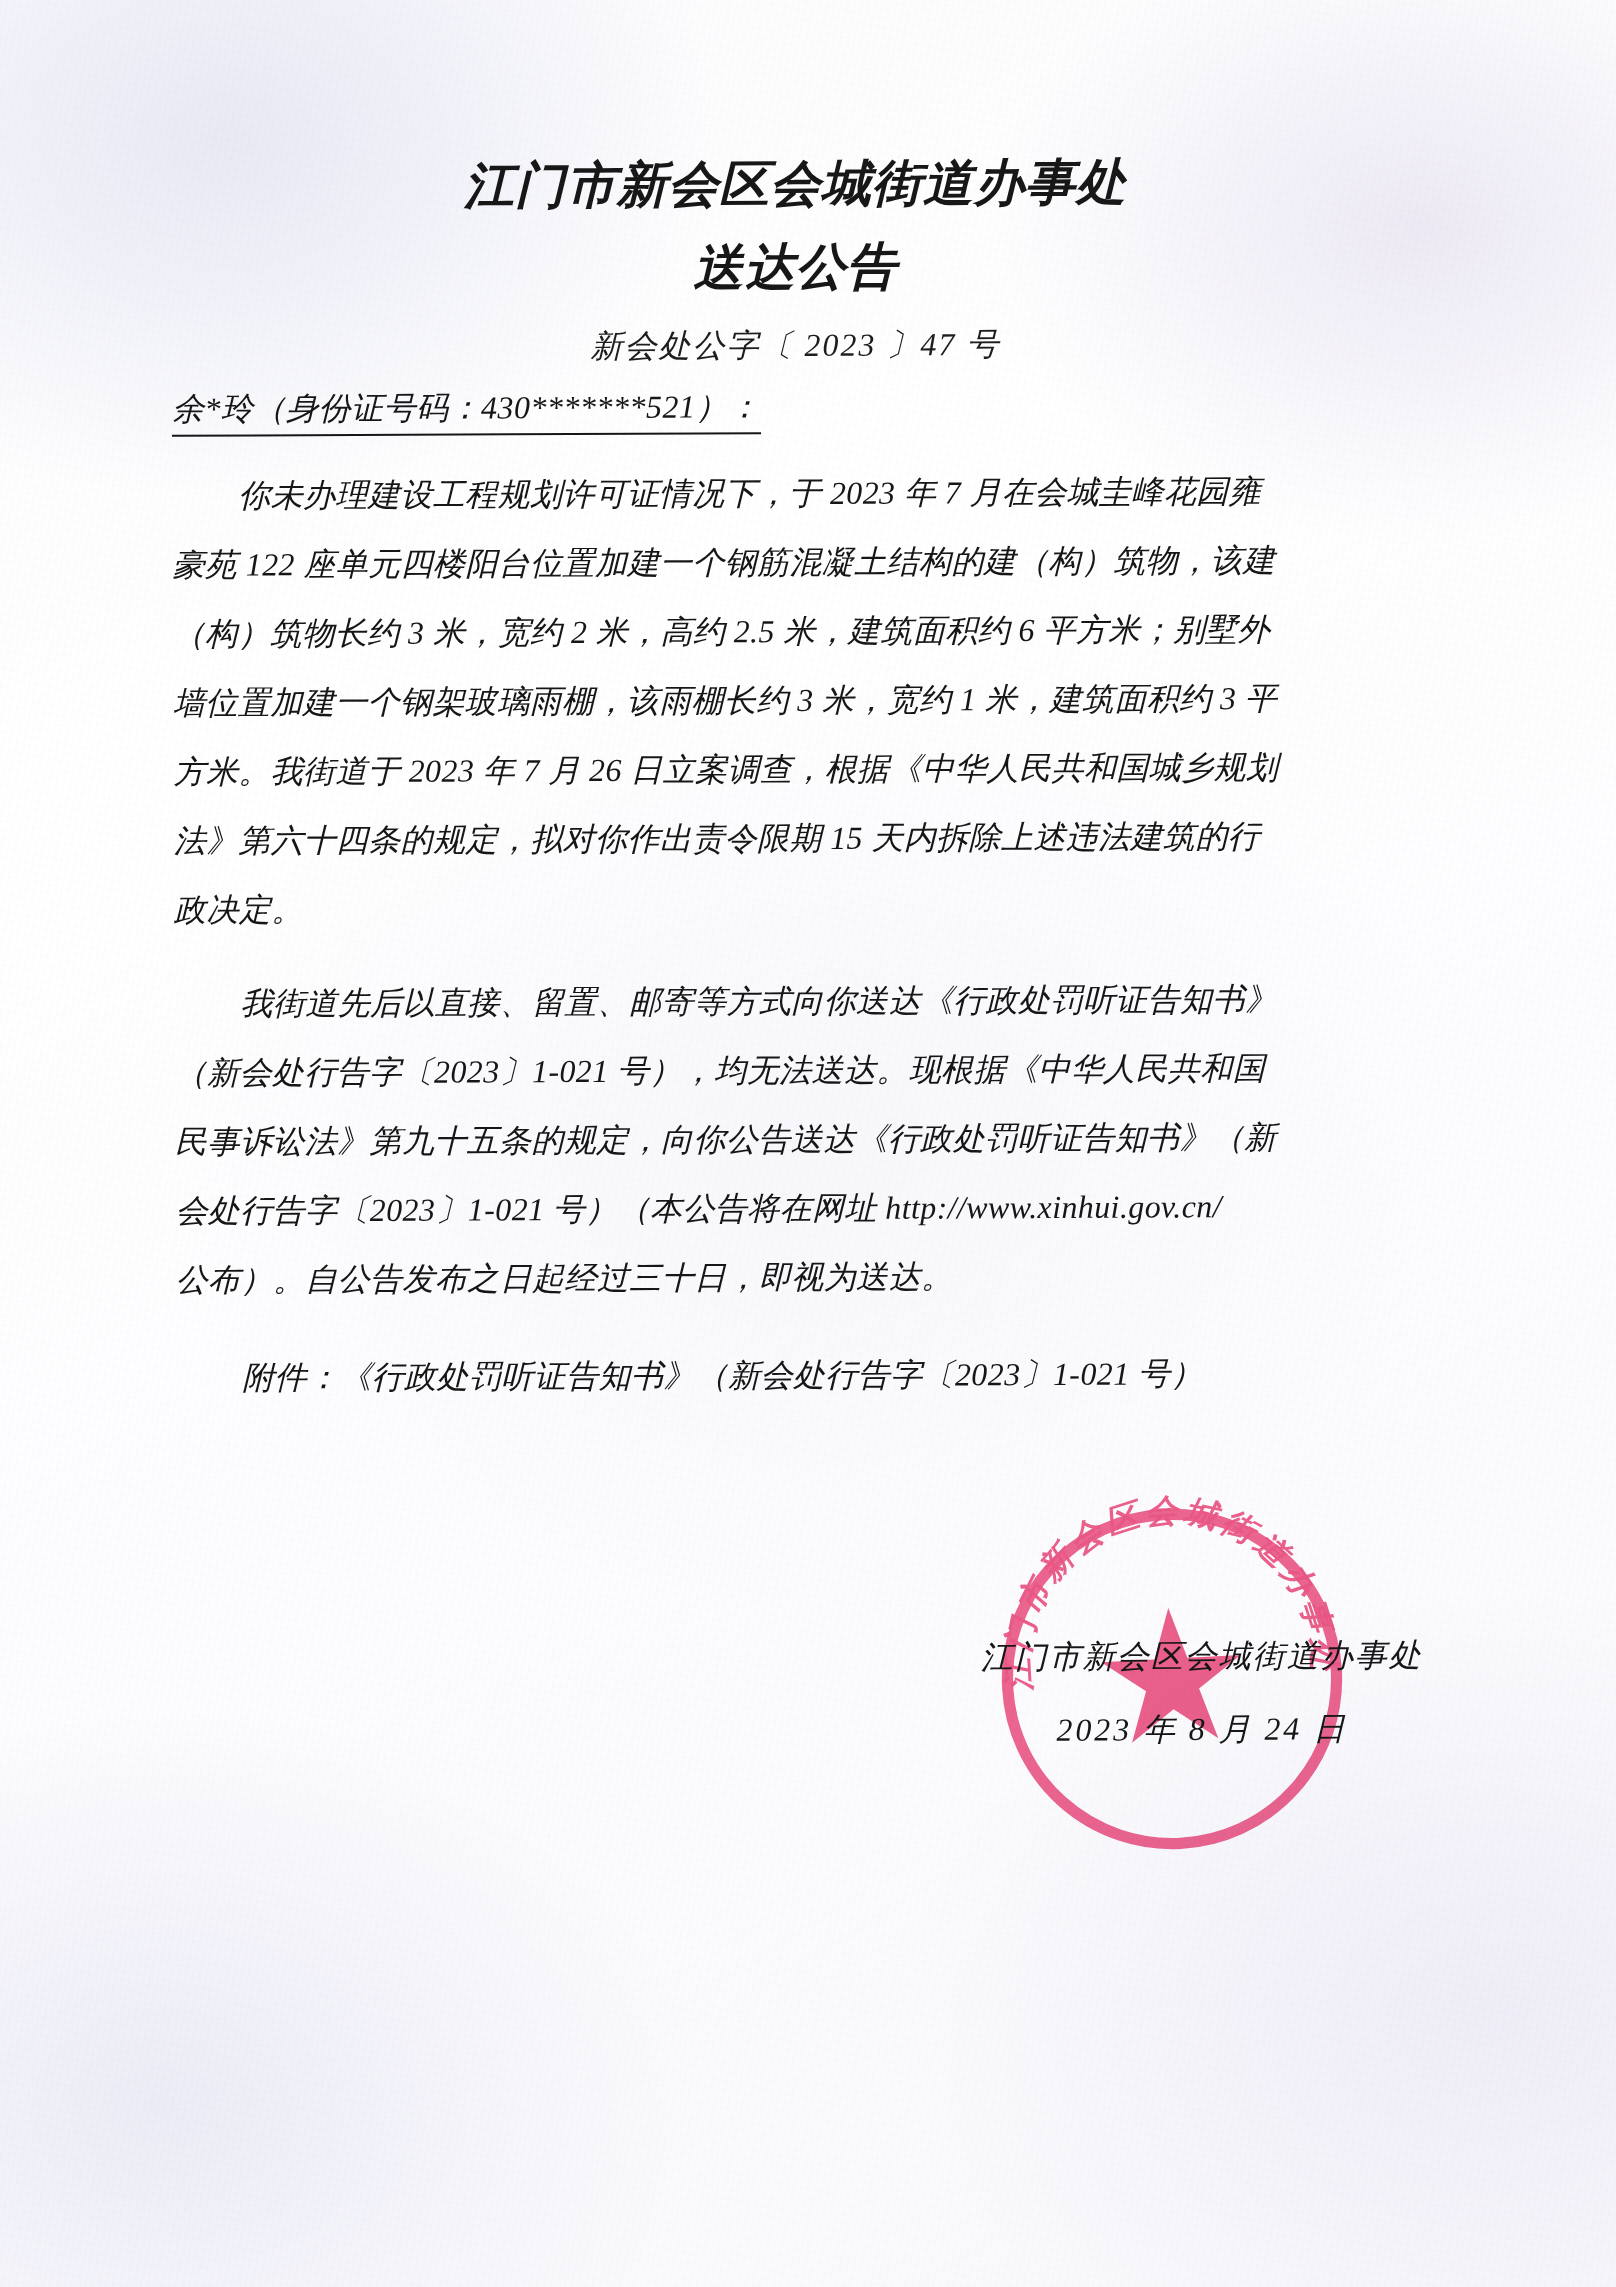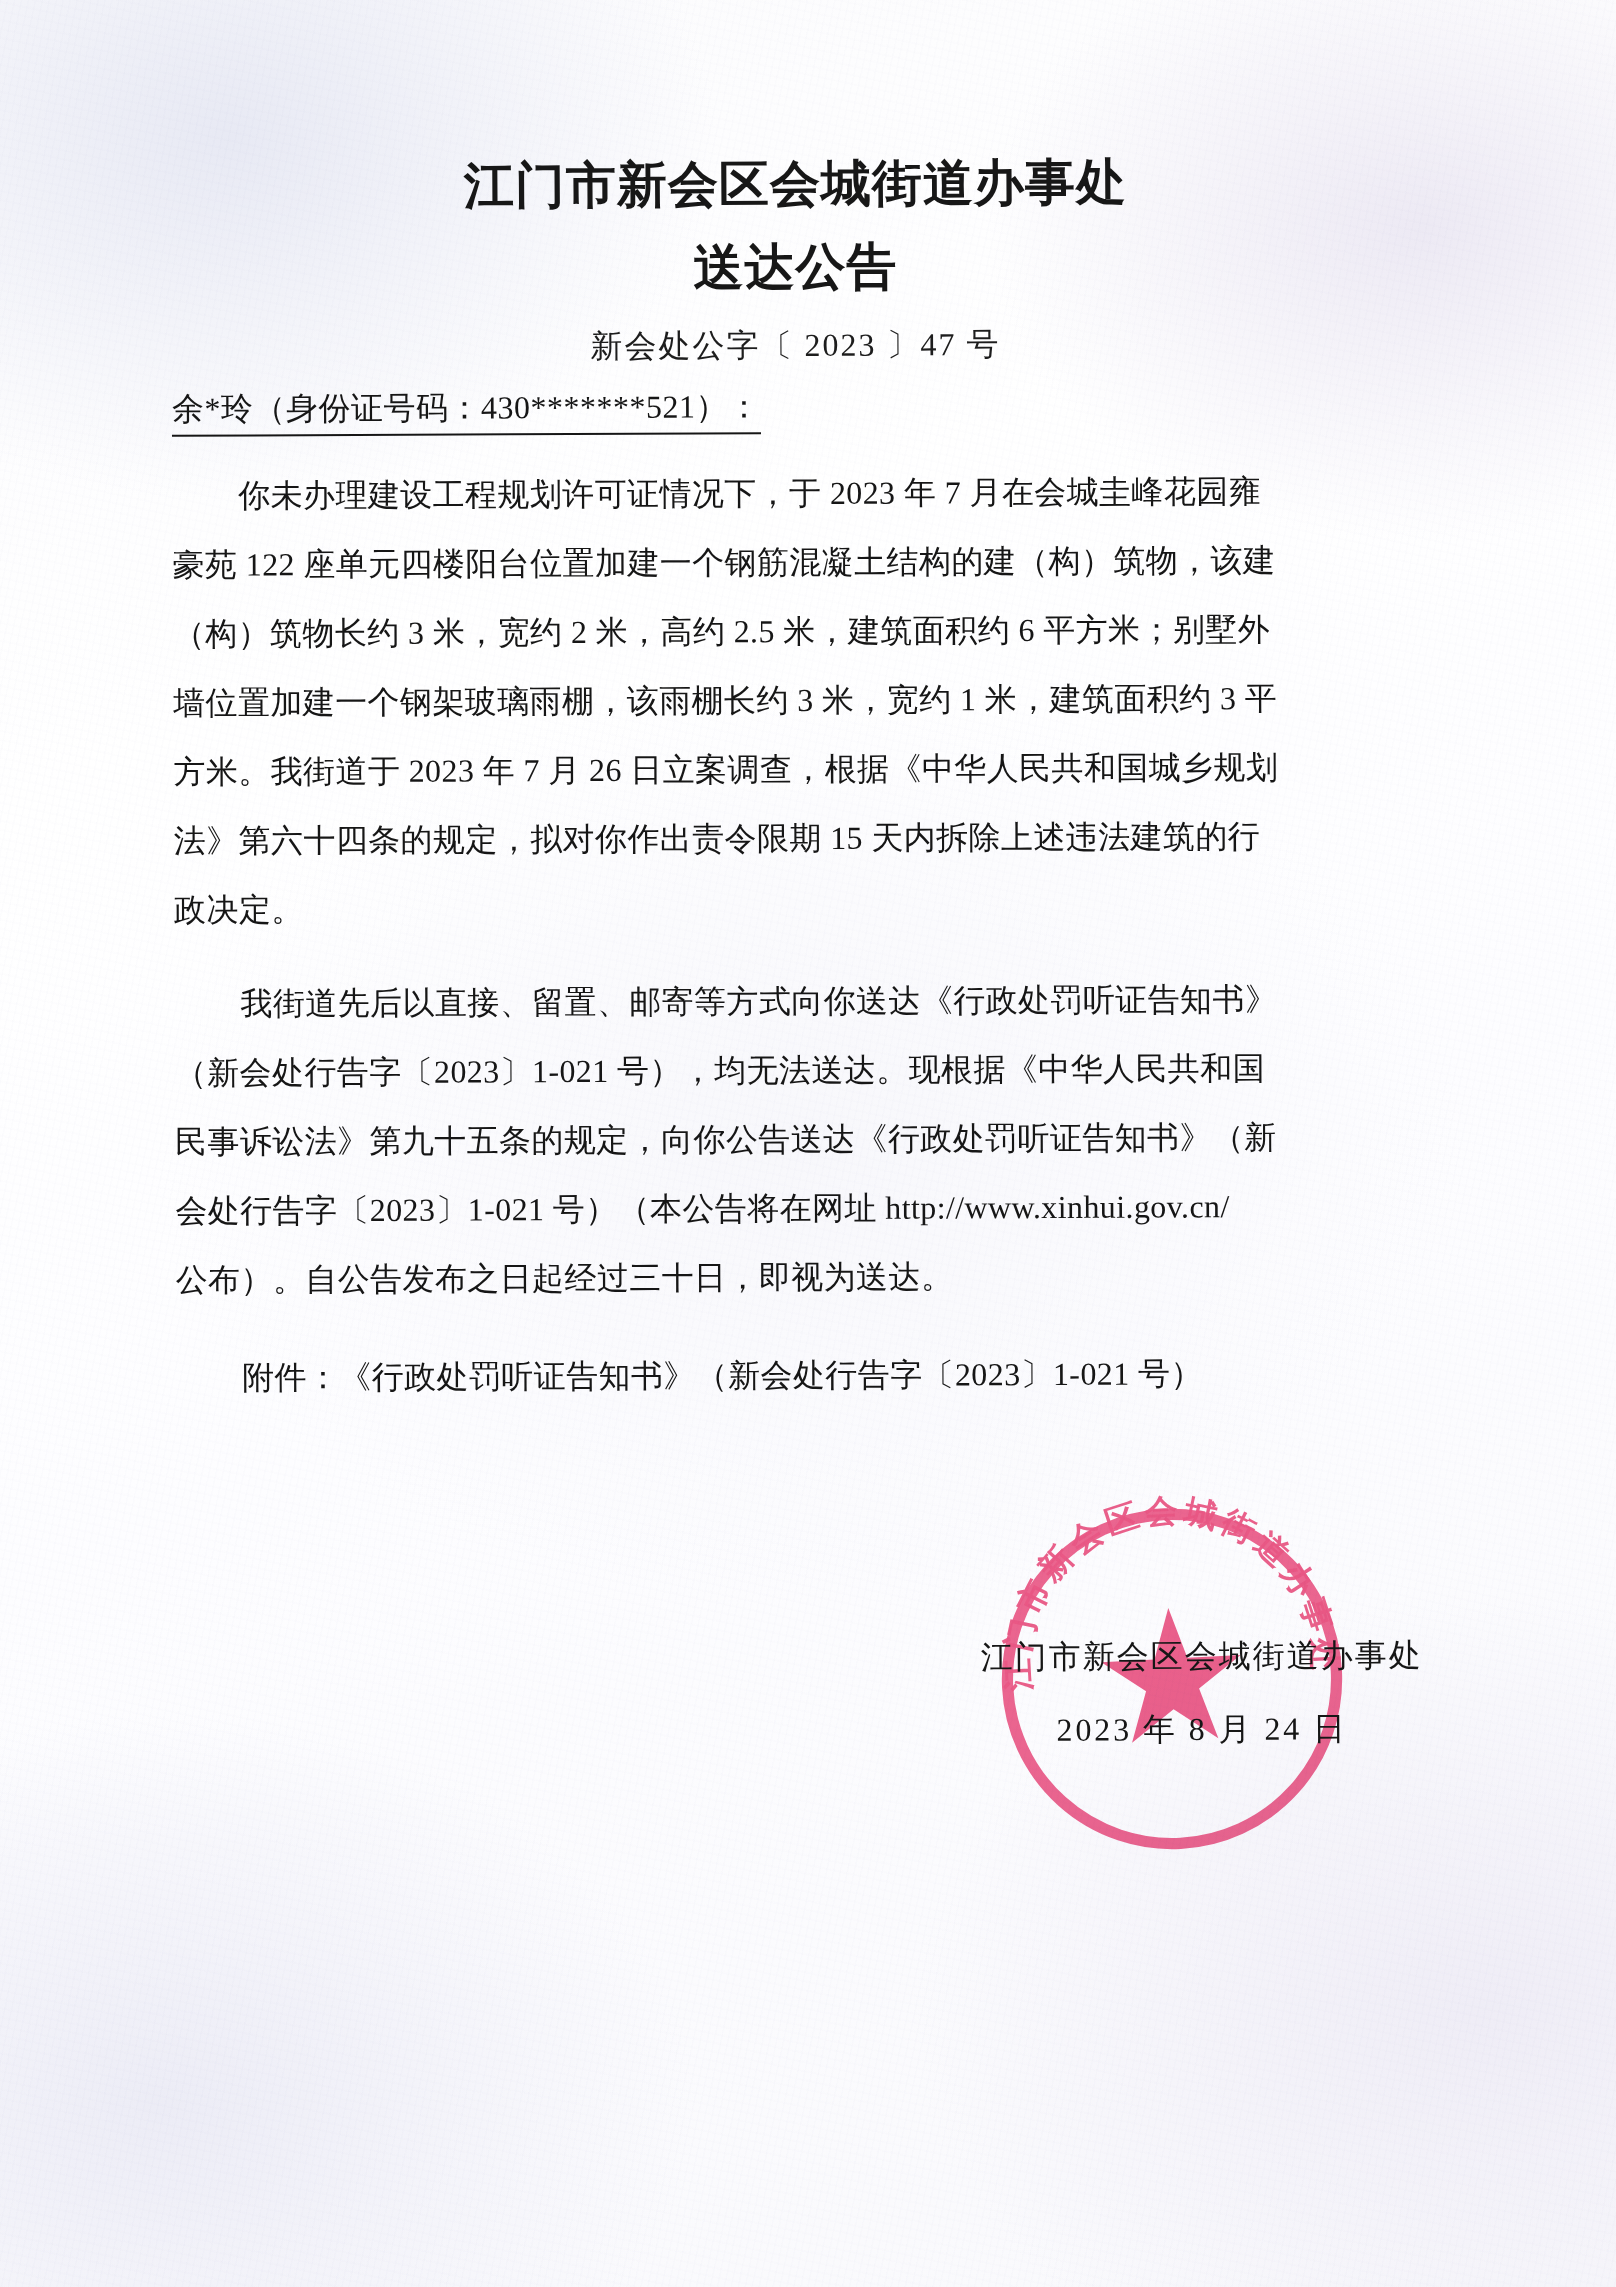--- a/index.html
+++ b/index.html
@@ -30,20 +30,21 @@
     background:
       repeating-linear-gradient(102deg, rgba(210,212,228,0.055) 0px, rgba(210,212,228,0.055) 1px, rgba(255,255,255,0) 2px, rgba(255,255,255,0) 6.8px),
       repeating-linear-gradient(12deg, rgba(216,214,230,0.045) 0px, rgba(216,214,230,0.045) 1px, rgba(255,255,255,0) 2.9px, rgba(255,255,255,0) 8.8px);
     mix-blend-mode: multiply;
   }
   .content {
     position: absolute;
     left: 0; top: 0;
     width: 1591px;
     height: 2288px;
+    font-style: italic;
   }
 
   
   .doc-title {
     position: absolute;
     left: 0; right: 0;
     top: 151px;
     text-align: center;
     font-family: "Liberation Sans", "DejaVu Sans", sans-serif;
     font-weight: 700;

